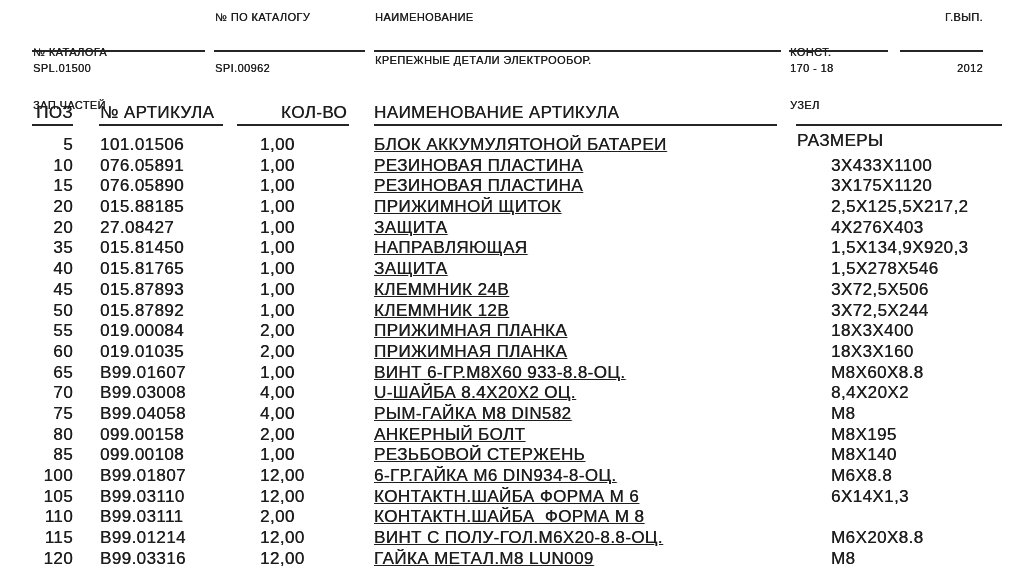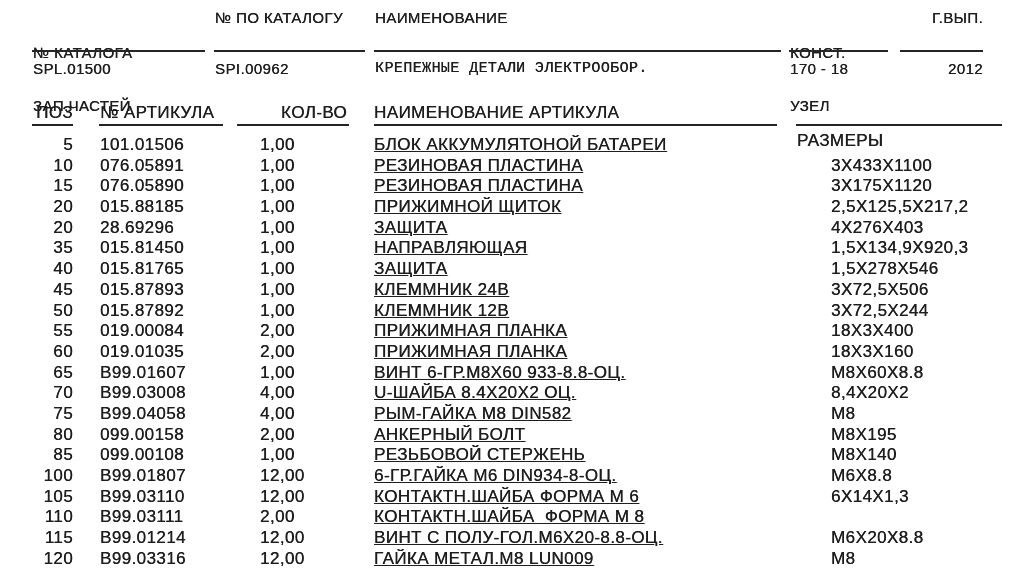--- a/index.html
+++ b/index.html
@@ -7,21 +7,21 @@
     width:1024px;height:586px;background:#ffffff;
     font-family:"Liberation Sans","DejaVu Sans",sans-serif;
     color:#1e1e1e;
     -webkit-font-smoothing:antialiased;
   }
   .page{
     position:relative;width:1024px;height:586px;overflow:hidden;background:#ffffff;
     text-shadow:0.3px 0 0 currentColor; 
   }
   .abs{
-    position:absolute;font-size:15px;letter-spacing:0.4px;line-height:17.5px;white-space:pre;
+    position:absolute;font-size:11px;letter-spacing:0.4px;line-height:17.5px;white-space:pre;
   }
   .right{text-align:right;}
   .rule{position:absolute;height:2.4px;background:#262626;}
   
   #rows{position:absolute;left:0;top:135px;width:1024px;}
   .row{position:relative;height:20.7px;width:1024px;}
   .cell{position:absolute;top:0;font-size:17px;letter-spacing:0.4px;line-height:20.7px;white-space:pre;}
   .c-pos{left:20px;width:53px;text-align:right;}
   .c-art{left:100px;width:150px;}
   .c-qty{left:260px;width:87px;}
@@ -48,21 +48,21 @@
   <div class="abs right" style="left:900px;top:9px;width:83px;">Г.ВЫП.</div>
 
   <div class="rule" style="left:32px;top:50px;width:173px;"></div>
   <div class="rule" style="left:214px;top:50px;width:151px;"></div>
   <div class="rule" style="left:374px;top:50px;width:407px;"></div>
   <div class="rule" style="left:789px;top:50px;width:99px;"></div>
   <div class="rule" style="left:900px;top:50px;width:83px;"></div>
 
   <div class="abs" style="left:33px;top:60px;">SPL.01500</div>
   <div class="abs" style="left:215px;top:60px;">SPI.00962</div>
-  <div class="abs" style="left:375px;top:60px;font-family:Liberation Mono, monospace;">КРЕПЕЖНЫЕ ДЕТАЛИ ЭЛЕКТРООБОР.</div>
+  <div class="abs" style="left:375px;top:52px;">КРЕПЕЖНЫЕ ДЕТАЛИ ЭЛЕКТРООБОР.</div>
   <div class="abs" style="left:790px;top:60px;">170 - 18</div>
   <div class="abs right" style="left:900px;top:60px;width:83px;">2012</div>
 
   <div class="abs th right" style="left:20px;top:104px;width:53px;">ПОЗ</div>
   <div class="abs th" style="left:100px;top:104px;">№ АРТИКУЛА</div>
   <div class="abs th right" style="left:260px;top:104px;width:87px;">КОЛ-ВО</div>
   <div class="abs th" style="left:374px;top:104px;">НАИМЕНОВАНИЕ АРТИКУЛА</div>
   <div class="abs th" style="left:797px;top:104px;margin-top:28px;">РАЗМЕРЫ</div>
 
   <div class="rule" style="left:32px;top:124px;width:41px;"></div>
@@ -95,21 +95,21 @@
       </div>
       <div class="row">
         <div class="cell c-pos">20</div>
         <div class="cell c-art">015.88185</div>
         <div class="cell c-qty">1,00</div>
         <div class="cell c-nam">ПРИЖИМНОЙ ЩИТОК</div>
         <div class="cell c-siz">2,5X125,5X217,2</div>
       </div>
       <div class="row">
         <div class="cell c-pos">20</div>
-        <div class="cell c-art">28.69296</div>
+        <div class="cell c-art">27.08427</div>
         <div class="cell c-qty">1,00</div>
         <div class="cell c-nam">ЗАЩИТА</div>
         <div class="cell c-siz">4X276X403</div>
       </div>
       <div class="row">
         <div class="cell c-pos">35</div>
         <div class="cell c-art">015.81450</div>
         <div class="cell c-qty">1,00</div>
         <div class="cell c-nam">НАПРАВЛЯЮЩАЯ</div>
         <div class="cell c-siz">1,5X134,9X920,3</div>

